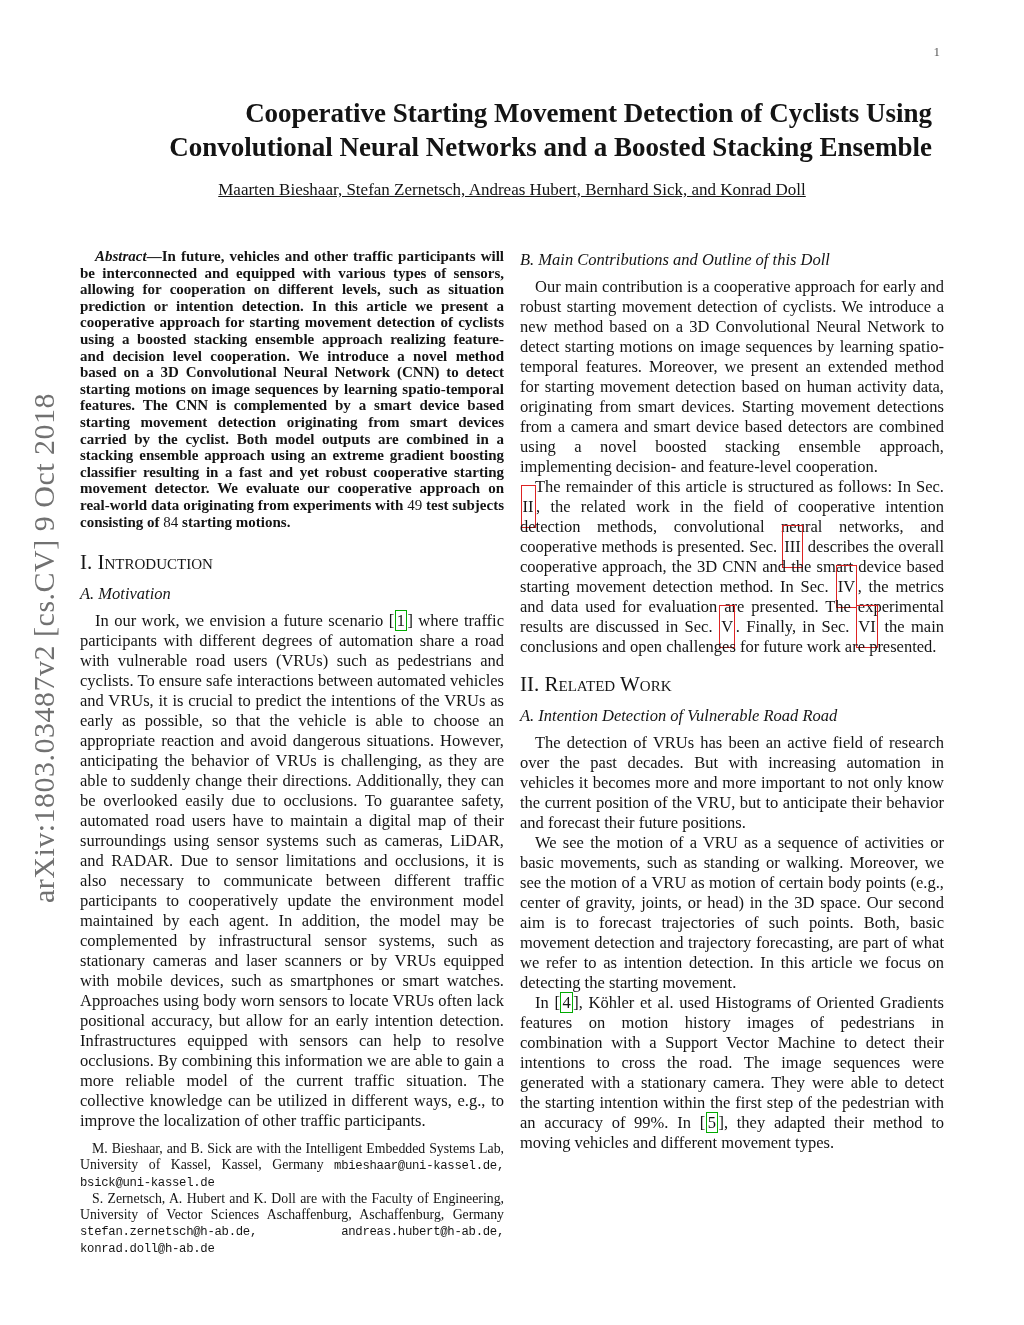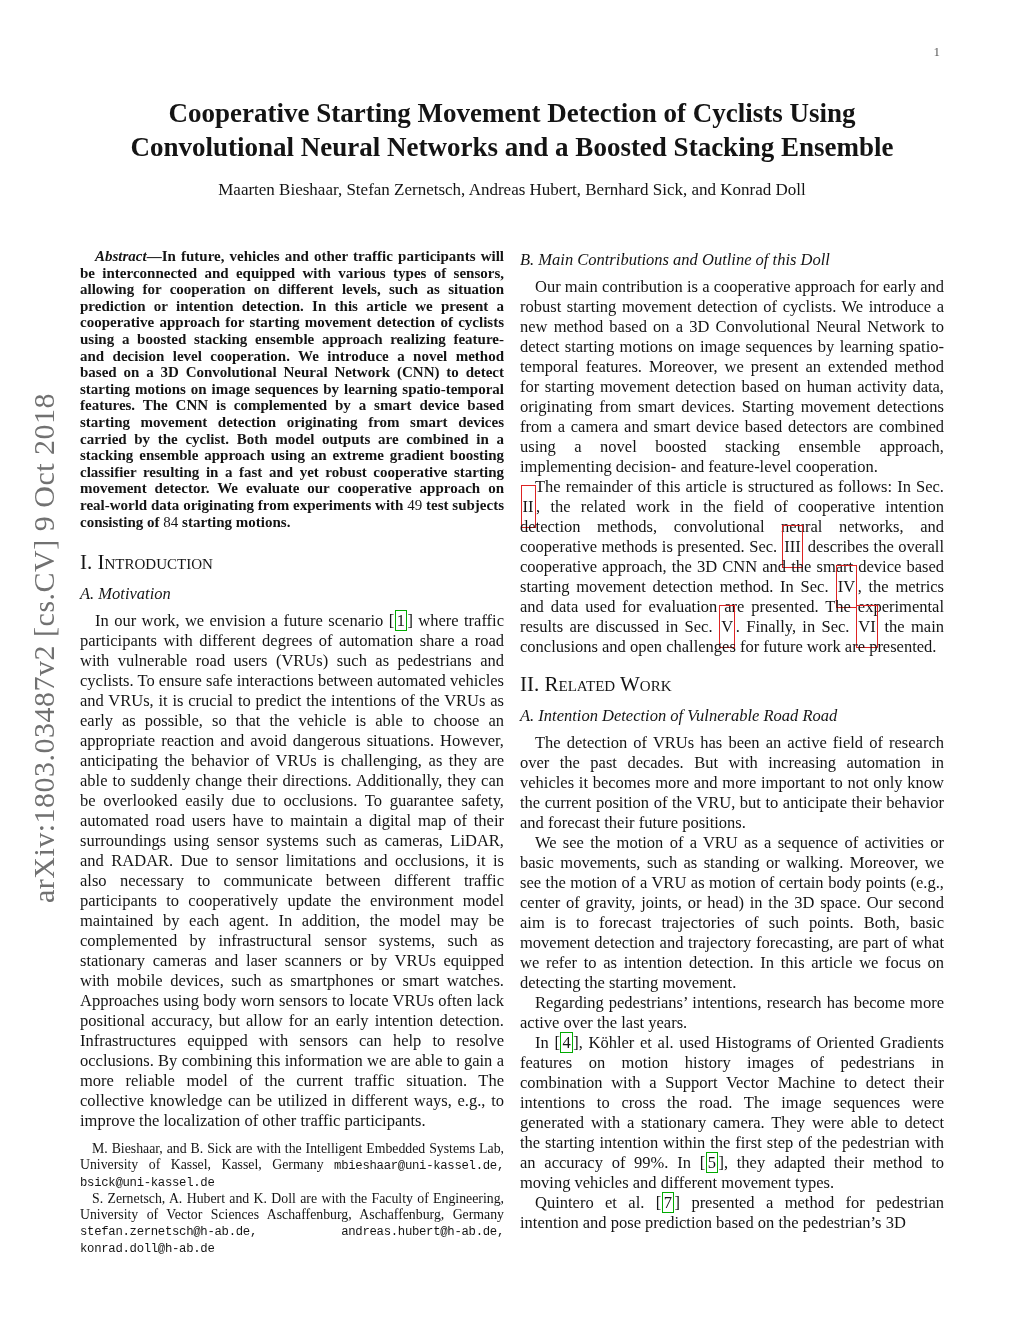--- a/index.html
+++ b/index.html
@@ -24,24 +24,26 @@
     color: var(--watermark, #707070);
     letter-spacing: 0.5px;
   }
   #title-block {
     position: absolute; top: 96px; left: 92px; width: 840px;
     text-align: center;
   }
   #paper-title {
     font-size: 27px; font-weight: bold; line-height: 34px;
     margin: 0;
+    text-align: right;
   }
   #paper-authors {
     margin-top: 16px;
     font-size: 17px;
+    text-decoration: underline;
   }
   .column {
     position: absolute; top: 248px;
     width: 424px;
     text-align: justify;
   }
   #left-column  { left: 80px; }
   #right-column { left: 520px; }
   p.body-par {
     font-size: 16.5px; line-height: 20px;
@@ -110,18 +112,16 @@
   </div>
 
   <div id="right-column" class="column">
     <h3 class="subsection-heading" style="margin-top:2px;">B. Main Contributions and Outline of this Doll</h3>
     <p class="body-par"><span>Our main contribution is a cooperative approach for early and robust starting movement detection of cyclists. We introduce a new method based on a 3D Convolutional Neural Network to detect starting motions on image sequences by learning spatio-temporal features. Moreover, we present an extended method for starting movement detection based on human activity data, originating from smart devices. Starting movement detections from a camera and smart device based detectors are combined using a novel boosted stacking ensemble approach, implementing decision- and feature-level cooperation.</span></p>
     <p class="body-par"><span>The remainder of this article is structured as follows: In Sec. </span><span class="seg-secref">II</span><span>, the related work in the field of cooperative intention detection methods, convolutional neural networks, and cooperative methods is presented. Sec. </span><span class="seg-secref">III</span><span> describes the overall cooperative approach, the 3D CNN and the smart device based starting movement detection method. In Sec. </span><span class="seg-secref">IV</span><span>, the metrics and data used for evaluation are presented. The experimental results are discussed in Sec. </span><span class="seg-secref">V</span><span>. Finally, in Sec. </span><span class="seg-secref">VI</span><span> the main conclusions and open challenges for future work are presented.</span></p>
     <h2 class="section-heading">II. Related Work</h2>
     <h3 class="subsection-heading">A. Intention Detection of Vulnerable Road Road</h3>
     <p class="body-par"><span>The detection of VRUs has been an active field of research over the past decades. But with increasing automation in vehicles it becomes more and more important to not only know the current position of the VRU, but to anticipate their behavior and forecast their future positions.</span></p>
     <p class="body-par"><span>We see the motion of a VRU as a sequence of activities or basic movements, such as standing or walking. Moreover, we see the motion of a VRU as motion of certain body points (e.g., center of gravity, joints, or head) in the 3D space. Our second aim is to forecast trajectories of such points. Both, basic movement detection and trajectory forecasting, are part of what we refer to as intention detection. In this article we focus on detecting the starting movement.</span></p>
-    <p class="body-par"><span>Regarding pedestrians’ intentions, research has become more active over the last years.</span></p>
     <p class="body-par"><span>In [</span><span class="seg-cite">4</span><span>], Köhler et al. used Histograms of Oriented Gradients features on motion history images of pedestrians in combination with a Support Vector Machine to detect their intentions to cross the road. The image sequences were generated with a stationary camera. They were able to detect the starting intention within the first step of the pedestrian with an accuracy of 99%. In [</span><span class="seg-cite">5</span><span>], they adapted their method to moving vehicles and different movement types.</span></p>
-    <p class="body-par"><span>Quintero et al. [</span><span class="seg-cite">7</span><span>] presented a method for pedestrian intention and pose prediction based on the pedestrian’s 3D</span></p>
   </div>
 
 </div>
 
 </body></html>

